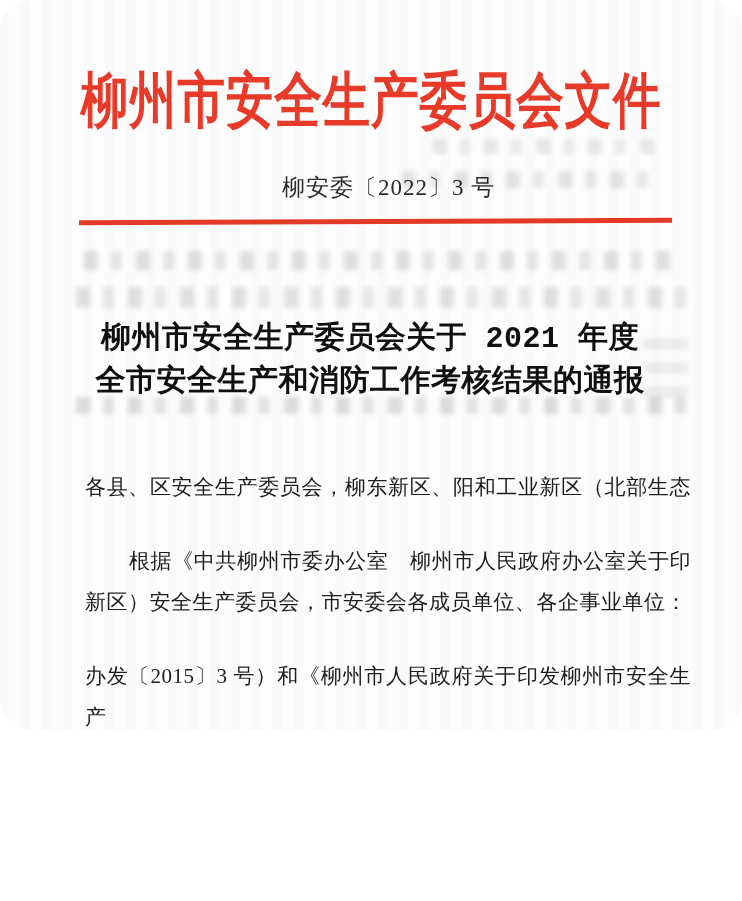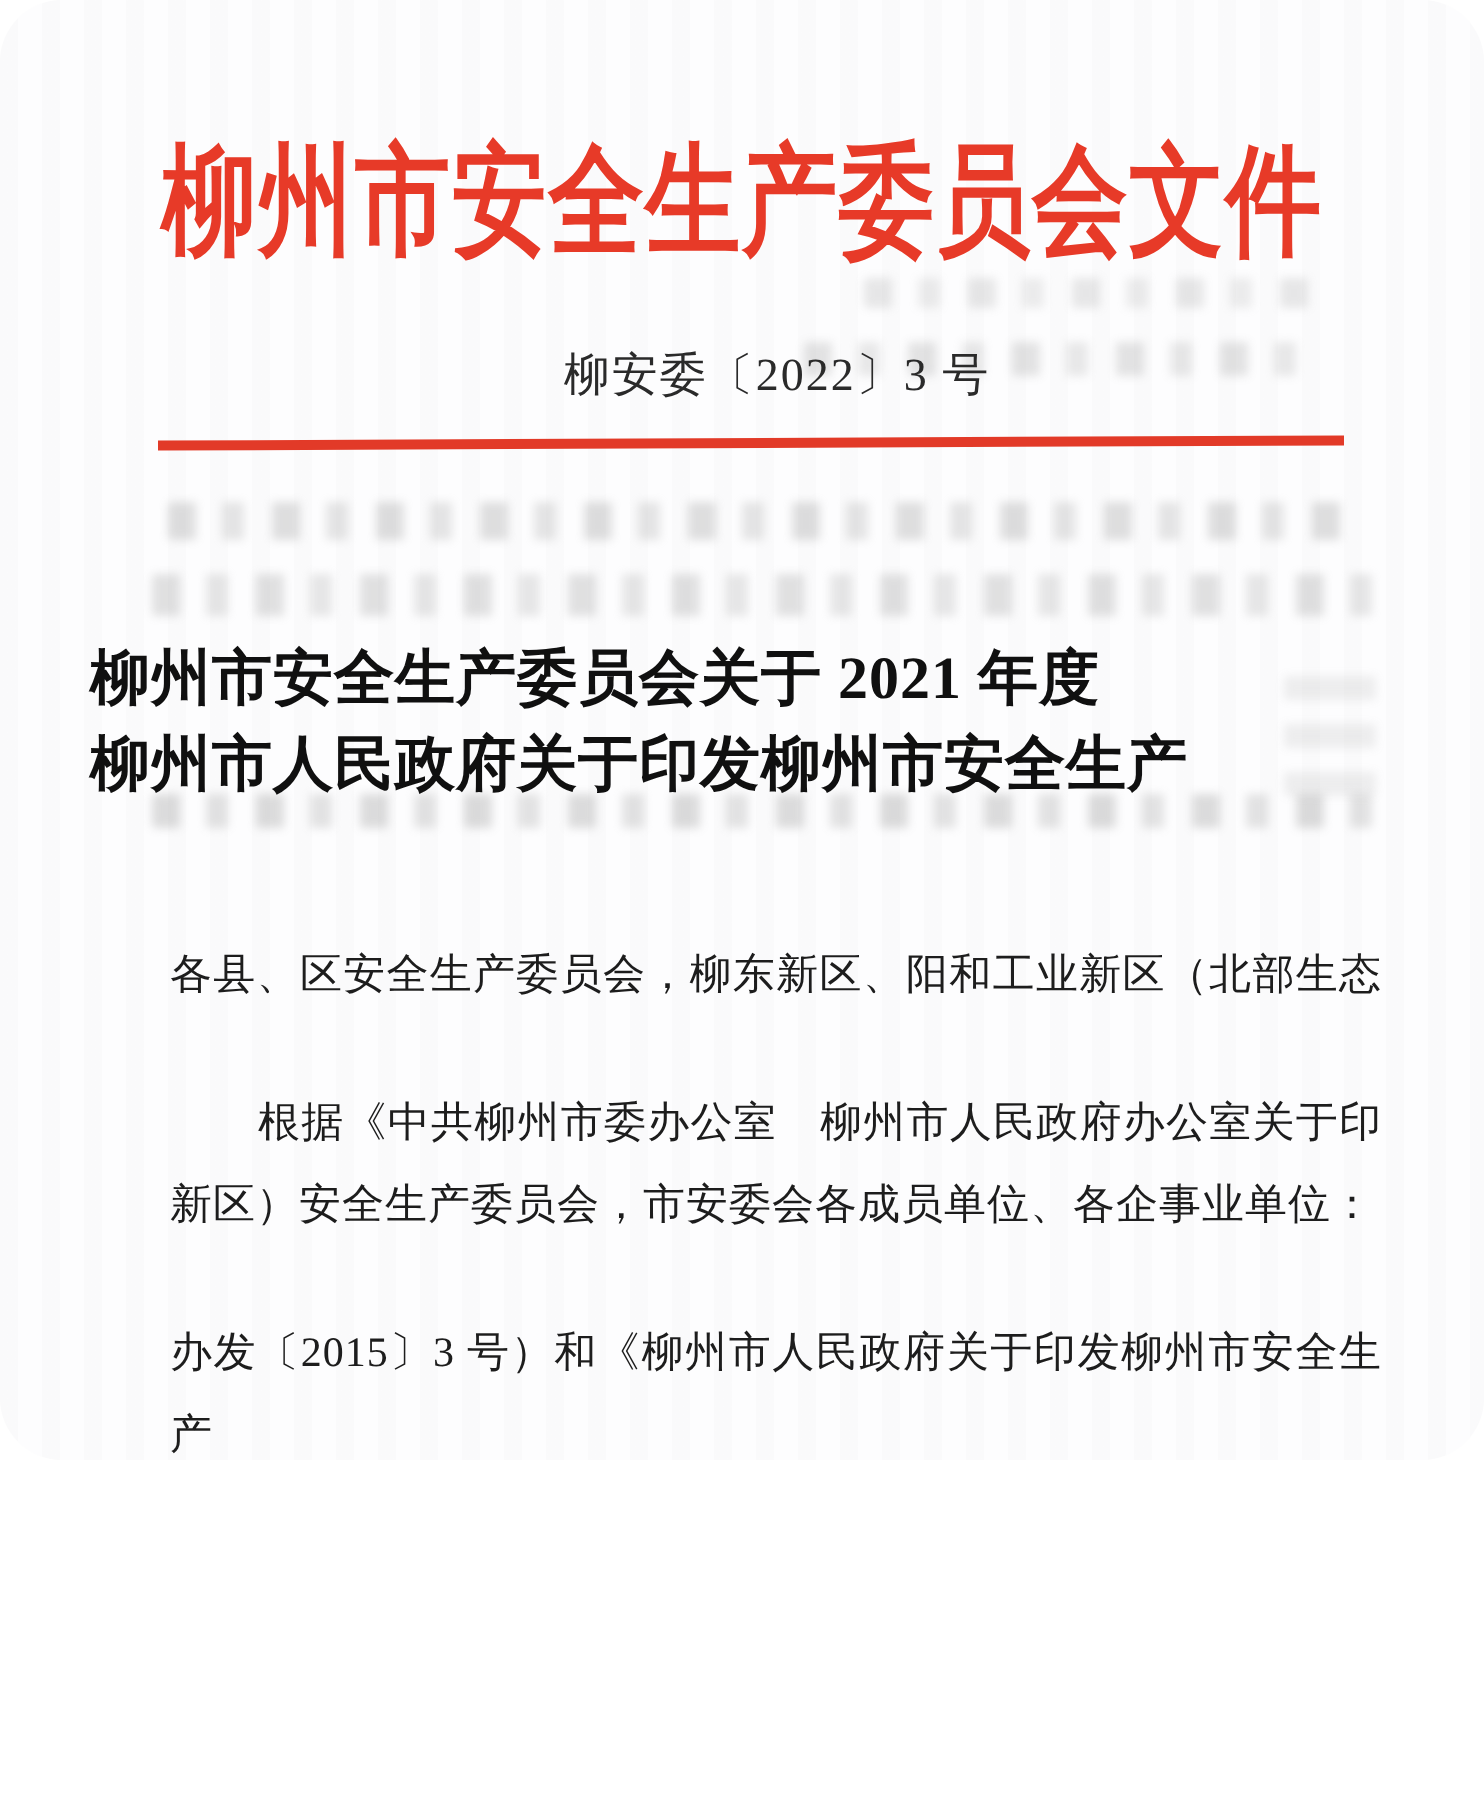--- a/index.html
+++ b/index.html
@@ -35,23 +35,25 @@
   }
 
   .red-line{
     position:absolute;top:219px;left:79px;width:593px;height:5px;
     background:#e23a28;
     transform:rotate(-0.25deg);
   }
 
   .doc-title{
     position:absolute;top:318px;left:45px;width:650px;
+    text-align:center;
     font-size:30px;line-height:43px;font-weight:700;
     color:#101010;
     letter-spacing:0.5px;
+    font-family:Liberation Mono, monospace;
   }
   .doc-title .t-line{white-space:nowrap;}
 
   .body-text{
     position:absolute;top:434px;left:85px;width:606px;
     font-size:21px;color:#1d1d1d;
   }
   .body-text .line{
     line-height:41px;
     text-align:justify;
@@ -103,21 +105,21 @@
   <div class="ghost g6"></div>
 
   <div class="letterhead">柳州市安全生产委员会文件</div>
 
   <div class="doc-number">柳安委〔2022〕3 号</div>
 
   <div class="red-line"></div>
 
   <div class="doc-title">
     <div class="t-line">柳州市安全生产委员会关于 2021 年度</div>
-    <div class="t-line">柳州市人民政府关于印发柳州市安全生产</div>
+    <div class="t-line">全市安全生产和消防工作考核结果的通报</div>
   </div>
 
   <div class="body-text">
     <div class="line fill">各县、区安全生产委员会，柳东新区、阳和工业新区（北部生态</div>
     <div class="line fill indent">根据《中共柳州市委办公室　柳州市人民政府办公室关于印</div>
 
     <div class="line">新区）安全生产委员会，市安委会各成员单位、各企事业单位：</div>
     <div class="line fill">办发〔2015〕3 号）和《柳州市人民政府关于印发柳州市安全生产</div>
     <div class="line fill">点企业 2021 年度安全生产和消防工作情况开展考核，经市委、市</div>
 

